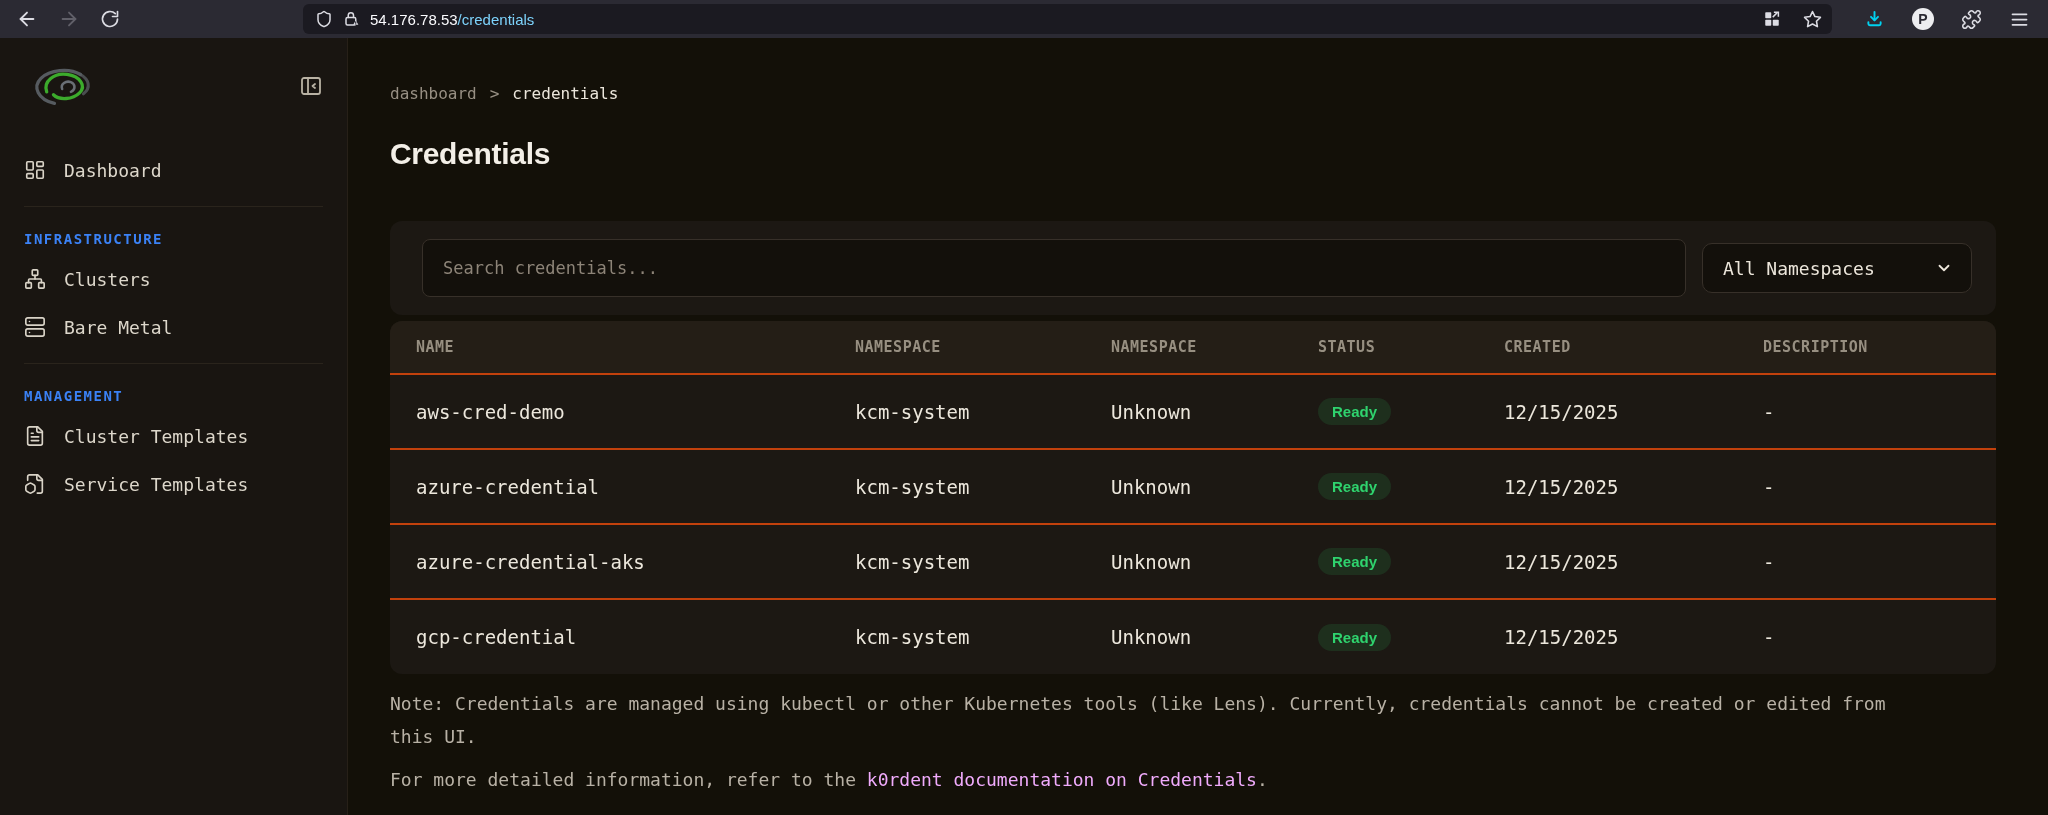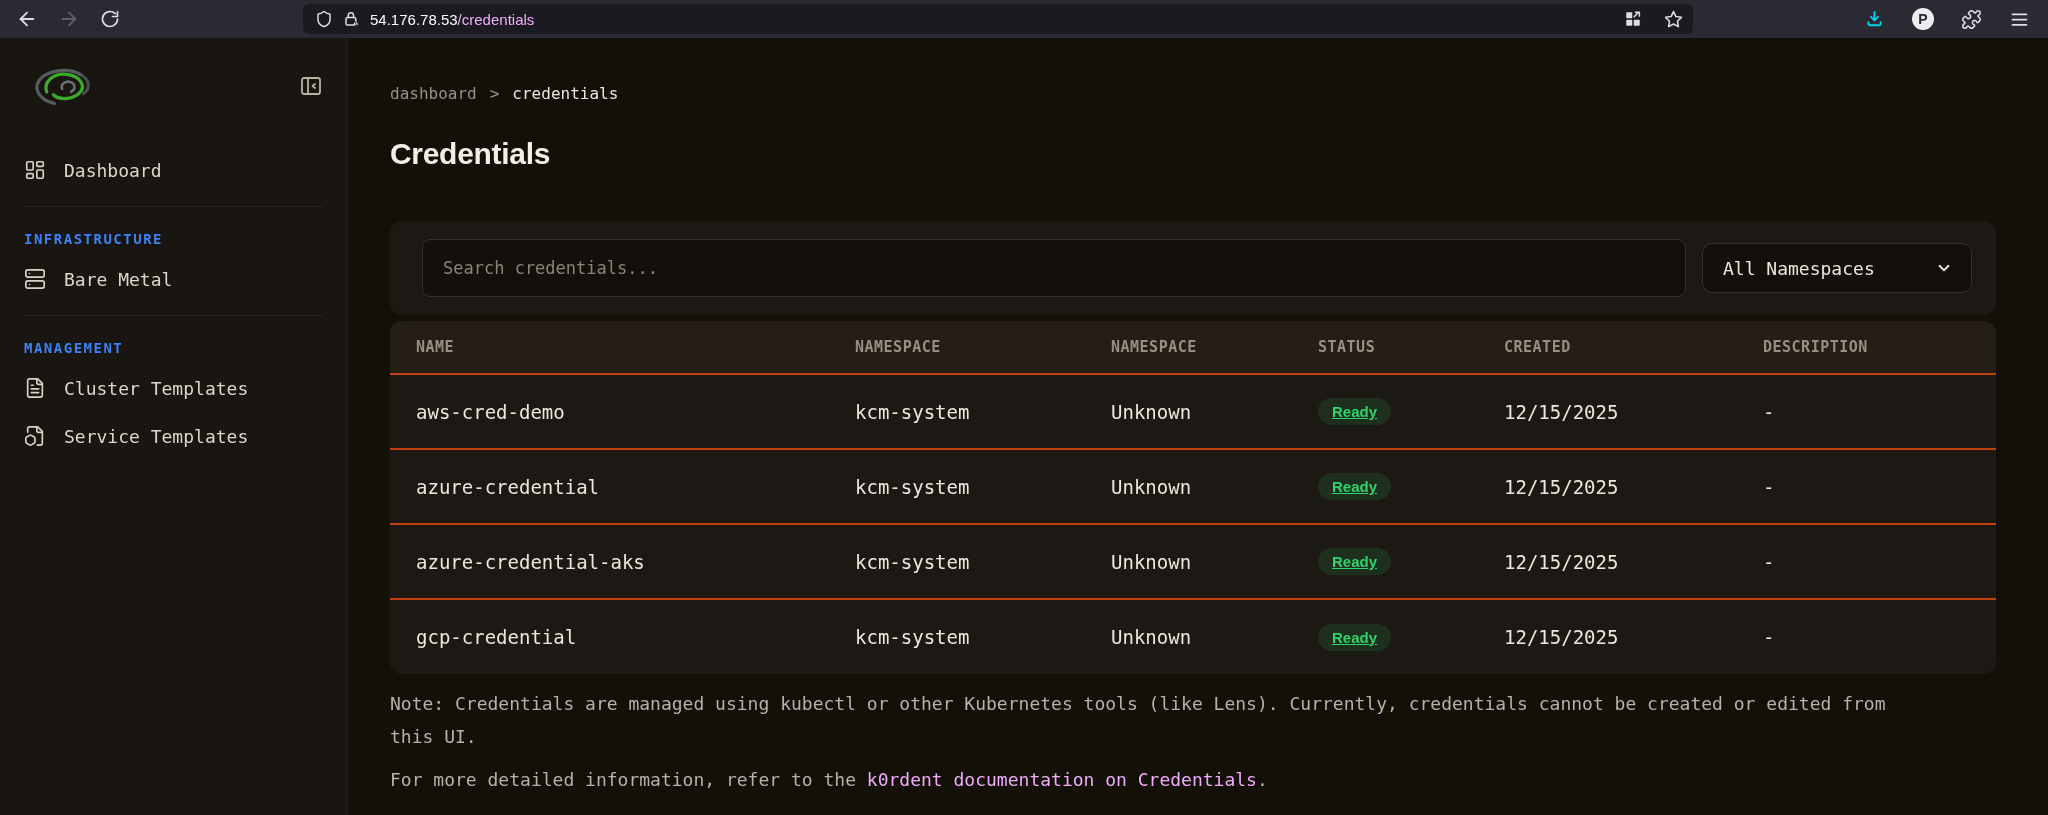--- a/index.html
+++ b/index.html
@@ -4,26 +4,26 @@
 <style>
   * { margin:0; padding:0; box-sizing:border-box; }
   html,body { width:2048px; height:815px; overflow:hidden; }
   body { font-family:"DejaVu Sans Mono", monospace; background:#131008; }
 
   
   .browser-bar { position:relative; height:38px; background:#2b2a33; display:flex; align-items:center; }
   .nav-icons { display:flex; align-items:center; gap:20px; padding-left:16px; }
   .nav-icons svg { display:block; }
   .icon-btn { background:none; border:none; cursor:pointer; padding:0; display:flex; align-items:center; }
-  .url-bar { position:absolute; left:303px; top:4px; width:1390px; height:30px; background:#1b1a21;
+  .url-bar { position:absolute; left:303px; top:4px; width:1529px; height:30px; background:#1b1a21;
              border-radius:6px; display:flex; align-items:center; padding:0 10px 0 12px;
              font-family:"Liberation Sans", sans-serif; font-size:15px; cursor:text; }
   .url-bar svg { flex:none; }
   .url-host { color:#fbfbfe; margin-left:9px; }
-  .url-path { color:#f0abfc; }
+  .url-path { color:#7dd3fc; }
   .url-spacer { flex:1; }
   .browser-right { position:absolute; right:18px; top:0; height:38px; display:flex; align-items:center; gap:27px; }
   .profile-badge { width:22px; height:22px; border-radius:50%; background:#ededf0; color:#2b2a33;
                    font:700 14px/22px "Liberation Sans", sans-serif; text-align:center; cursor:pointer; }
 
   
   .app { display:flex; height:777px; }
 
   
   .sidebar { width:348px; flex:none; background:#191511; border-right:1px solid #272018; padding:22px 24px 0; }
@@ -54,21 +54,21 @@
 
   
   .table-card { margin-top:6px; background:#1c1813; border-radius:12px; overflow:hidden; }
   table { width:100%; border-collapse:collapse; table-layout:fixed; }
   th { height:53px; background:#241e16; color:#978f81; font-size:15px; font-weight:600; letter-spacing:0.5px;
        text-align:left; white-space:nowrap; }
   td { height:75px; color:#ece7dc; font-size:19px; white-space:nowrap; overflow:hidden; }
   th:first-child, td:first-child { padding-left:26px; }
   tbody tr { border-top:2px solid #c2410c; cursor:pointer; }
   .status-badge { display:inline-block; background:rgba(47,211,110,0.12); color:#2fd36e; border-radius:16px;
-                  padding:5px 14px; font:700 15px "Liberation Sans", sans-serif;text-decoration:underline; }
+                  padding:5px 14px; font:700 15px "Liberation Sans", sans-serif; }
 
   
   .notes { margin-top:13px; max-width:1540px; font-size:18px; line-height:33px; color:#b8b1a5; }
   .notes p + p { margin-top:10px; }
   .doc-link { color:#f0abfc; cursor:pointer; text-decoration:none;text-align:center; }
 </style>
 </head>
 <body>
 
 <div class="browser-bar">
@@ -177,20 +177,30 @@
         </svg>
       <span>Dashboard</span>
     </div>
 
     <hr class="side-divider">
 
     <div class="side-label">INFRASTRUCTURE</div>
 
     <div class="side-item">
       <svg width="22" height="22" viewBox="0 0 24 24" fill="none" stroke="currentColor" stroke-width="1.8" stroke-linecap="round" stroke-linejoin="round">
+          <rect x="16" y="16" width="6" height="6" rx="1"></rect>
+          <rect x="2" y="16" width="6" height="6" rx="1"></rect>
+          <rect x="9" y="2" width="6" height="6" rx="1"></rect>
+          <path d="M5 16v-3a1 1 0 0 1 1-1h12a1 1 0 0 1 1 1v3"></path>
+          <path d="M12 12V8"></path>
+        </svg>
+      <span>Clusters</span>
+    </div>
+    <div class="side-item">
+      <svg width="22" height="22" viewBox="0 0 24 24" fill="none" stroke="currentColor" stroke-width="1.8" stroke-linecap="round" stroke-linejoin="round">
           <rect x="2" y="2" width="20" height="8" rx="2"></rect>
           <rect x="2" y="14" width="20" height="8" rx="2"></rect>
           <path d="M6 6h.01"></path>
           <path d="M6 18h.01"></path>
         </svg>
       <span>Bare Metal</span>
     </div>
 
     <hr class="side-divider">
 

